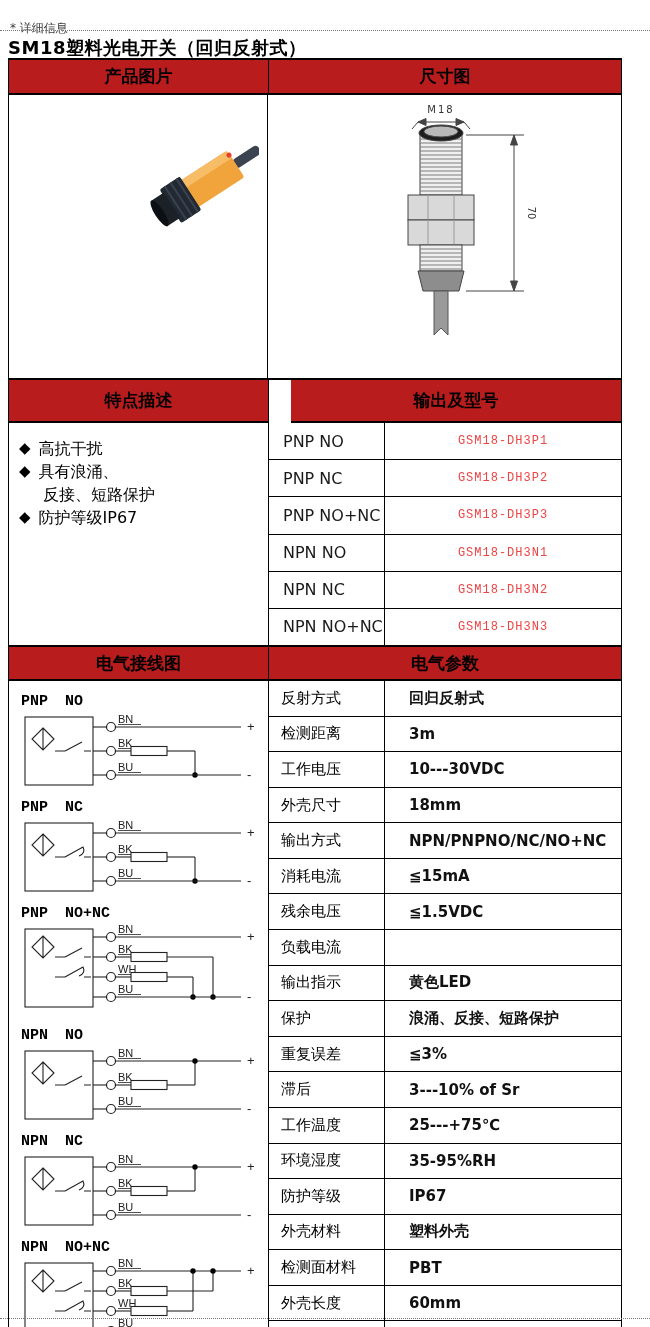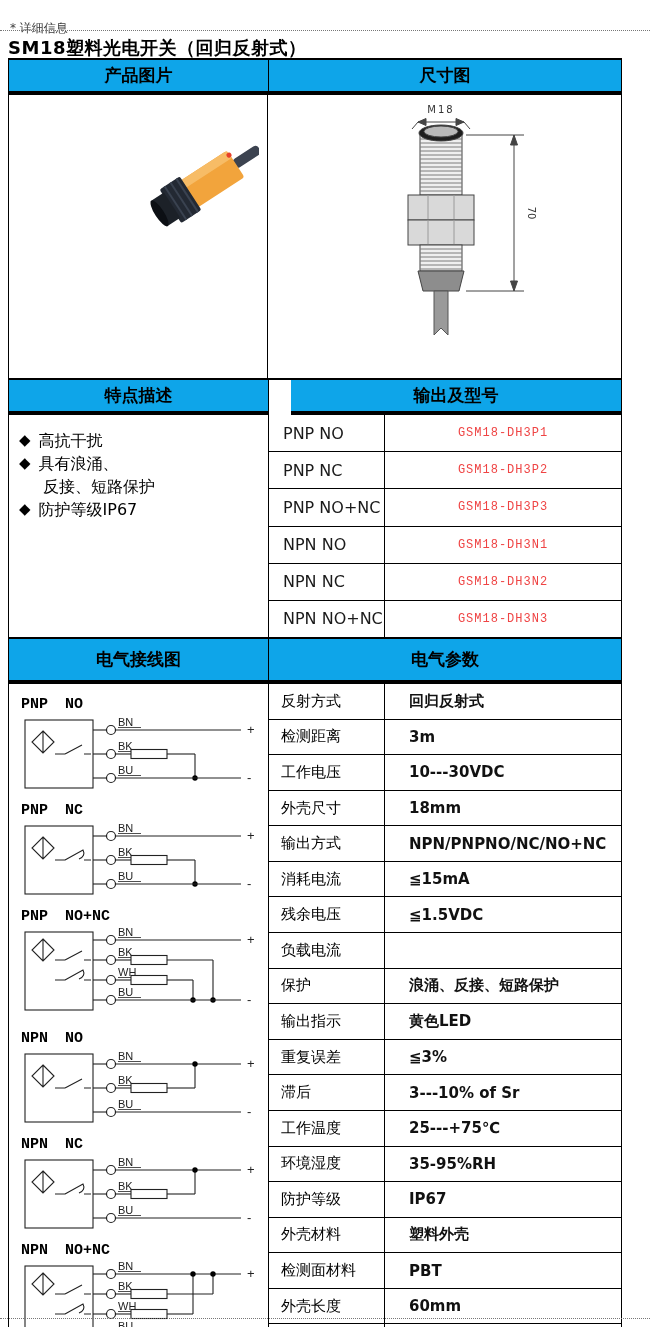--- a/index.html
+++ b/index.html
@@ -6,25 +6,25 @@
   .doc{position:relative;width:650px;height:1327px;background:#fff;color:#000;
        font-family:"DejaVu Sans",sans-serif;overflow:hidden;}
   .note{position:absolute;top:8px;left:10px;font-size:12px;color:#3c3c3c;margin-top:12px;}
   .dot-top{position:absolute;top:30px;left:0;width:650px;border-top:1px dotted #777;}
   .dot-bottom{position:absolute;top:1318px;left:0;width:650px;border-top:1px dotted #777;}
   .title{position:absolute;top:36px;left:8px;font-size:18px;font-weight:bold;letter-spacing:.5px;}
 
   .tbl{position:absolute;top:58px;left:8px;width:614px;border:1px solid #000;border-top:2px solid #000;
        display:flex;flex-direction:column;box-sizing:border-box;}
   .r{display:flex;box-sizing:border-box;}
-  .rA{height:35px;}  .rB{height:284px;} .rC{height:36px;border-top:1px solid #000;gap:22px;}
-  .rD{height:223px;} .rE{height:46px;border-top:1px solid #000;font-family:Liberation Serif, serif;} .rF{height:675px;}
+  .rA{height:35px;}  .rB{height:284px;} .rC{height:44px;border-top:1px solid #000;gap:22px;}
+  .rD{height:223px;} .rE{height:35px;border-top:1px solid #000;font-family:Liberation Serif, serif;} .rF{height:675px;}
   .cl{width:260px;border-right:1px solid #000;box-sizing:border-box;position:relative;}
   .cr{flex:1;box-sizing:border-box;position:relative;}
-  .hdr{background:#0ea5e9;border-bottom:4px solid #000000;display:flex;align-items:center;justify-content:center;
+  .hdr{background:#b91c1c;border-bottom:2px solid #000000;display:flex;align-items:center;justify-content:center;
        font-size:17px;font-weight:bold;}
   .rB .cl,.rB .cr{border-bottom:1px solid #000;}
   .rD .cl,.rD .cr{border-bottom:1px solid #000;}
 
   
   .features{padding:14px 6px 0 10px;}
   .feat-line{font-size:16px;line-height:23px;display:flex;}
   .feat-line .b{margin-right:8px;font-size:15px;}
   .feat-line.indent{padding-left:24px;}
 
@@ -427,28 +427,28 @@
        <div class="p-value">≦15mA</div>
      </div>
           <div class="p-row">
        <div class="p-label">残余电压</div>
        <div class="p-value">≦1.5VDC</div>
      </div>
           <div class="p-row">
        <div class="p-label">负载电流</div>
      </div>
           <div class="p-row">
+       <div class="p-label">输出指示</div>
+       <div class="p-value">黄色LED</div>
+     </div>
+          <div class="p-row">
        <div class="p-label">保护</div>
        <div class="p-value">浪涌、反接、短路保护</div>
      </div>
           <div class="p-row">
-       <div class="p-label">输出指示</div>
-       <div class="p-value">黄色LED</div>
-     </div>
-          <div class="p-row">
        <div class="p-label">重复误差</div>
        <div class="p-value">≦3%</div>
      </div>
           <div class="p-row">
        <div class="p-label">滞后</div>
        <div class="p-value">3---10% of Sr</div>
      </div>
           <div class="p-row">
        <div class="p-label">工作温度</div>
        <div class="p-value">25---+75℃</div>

